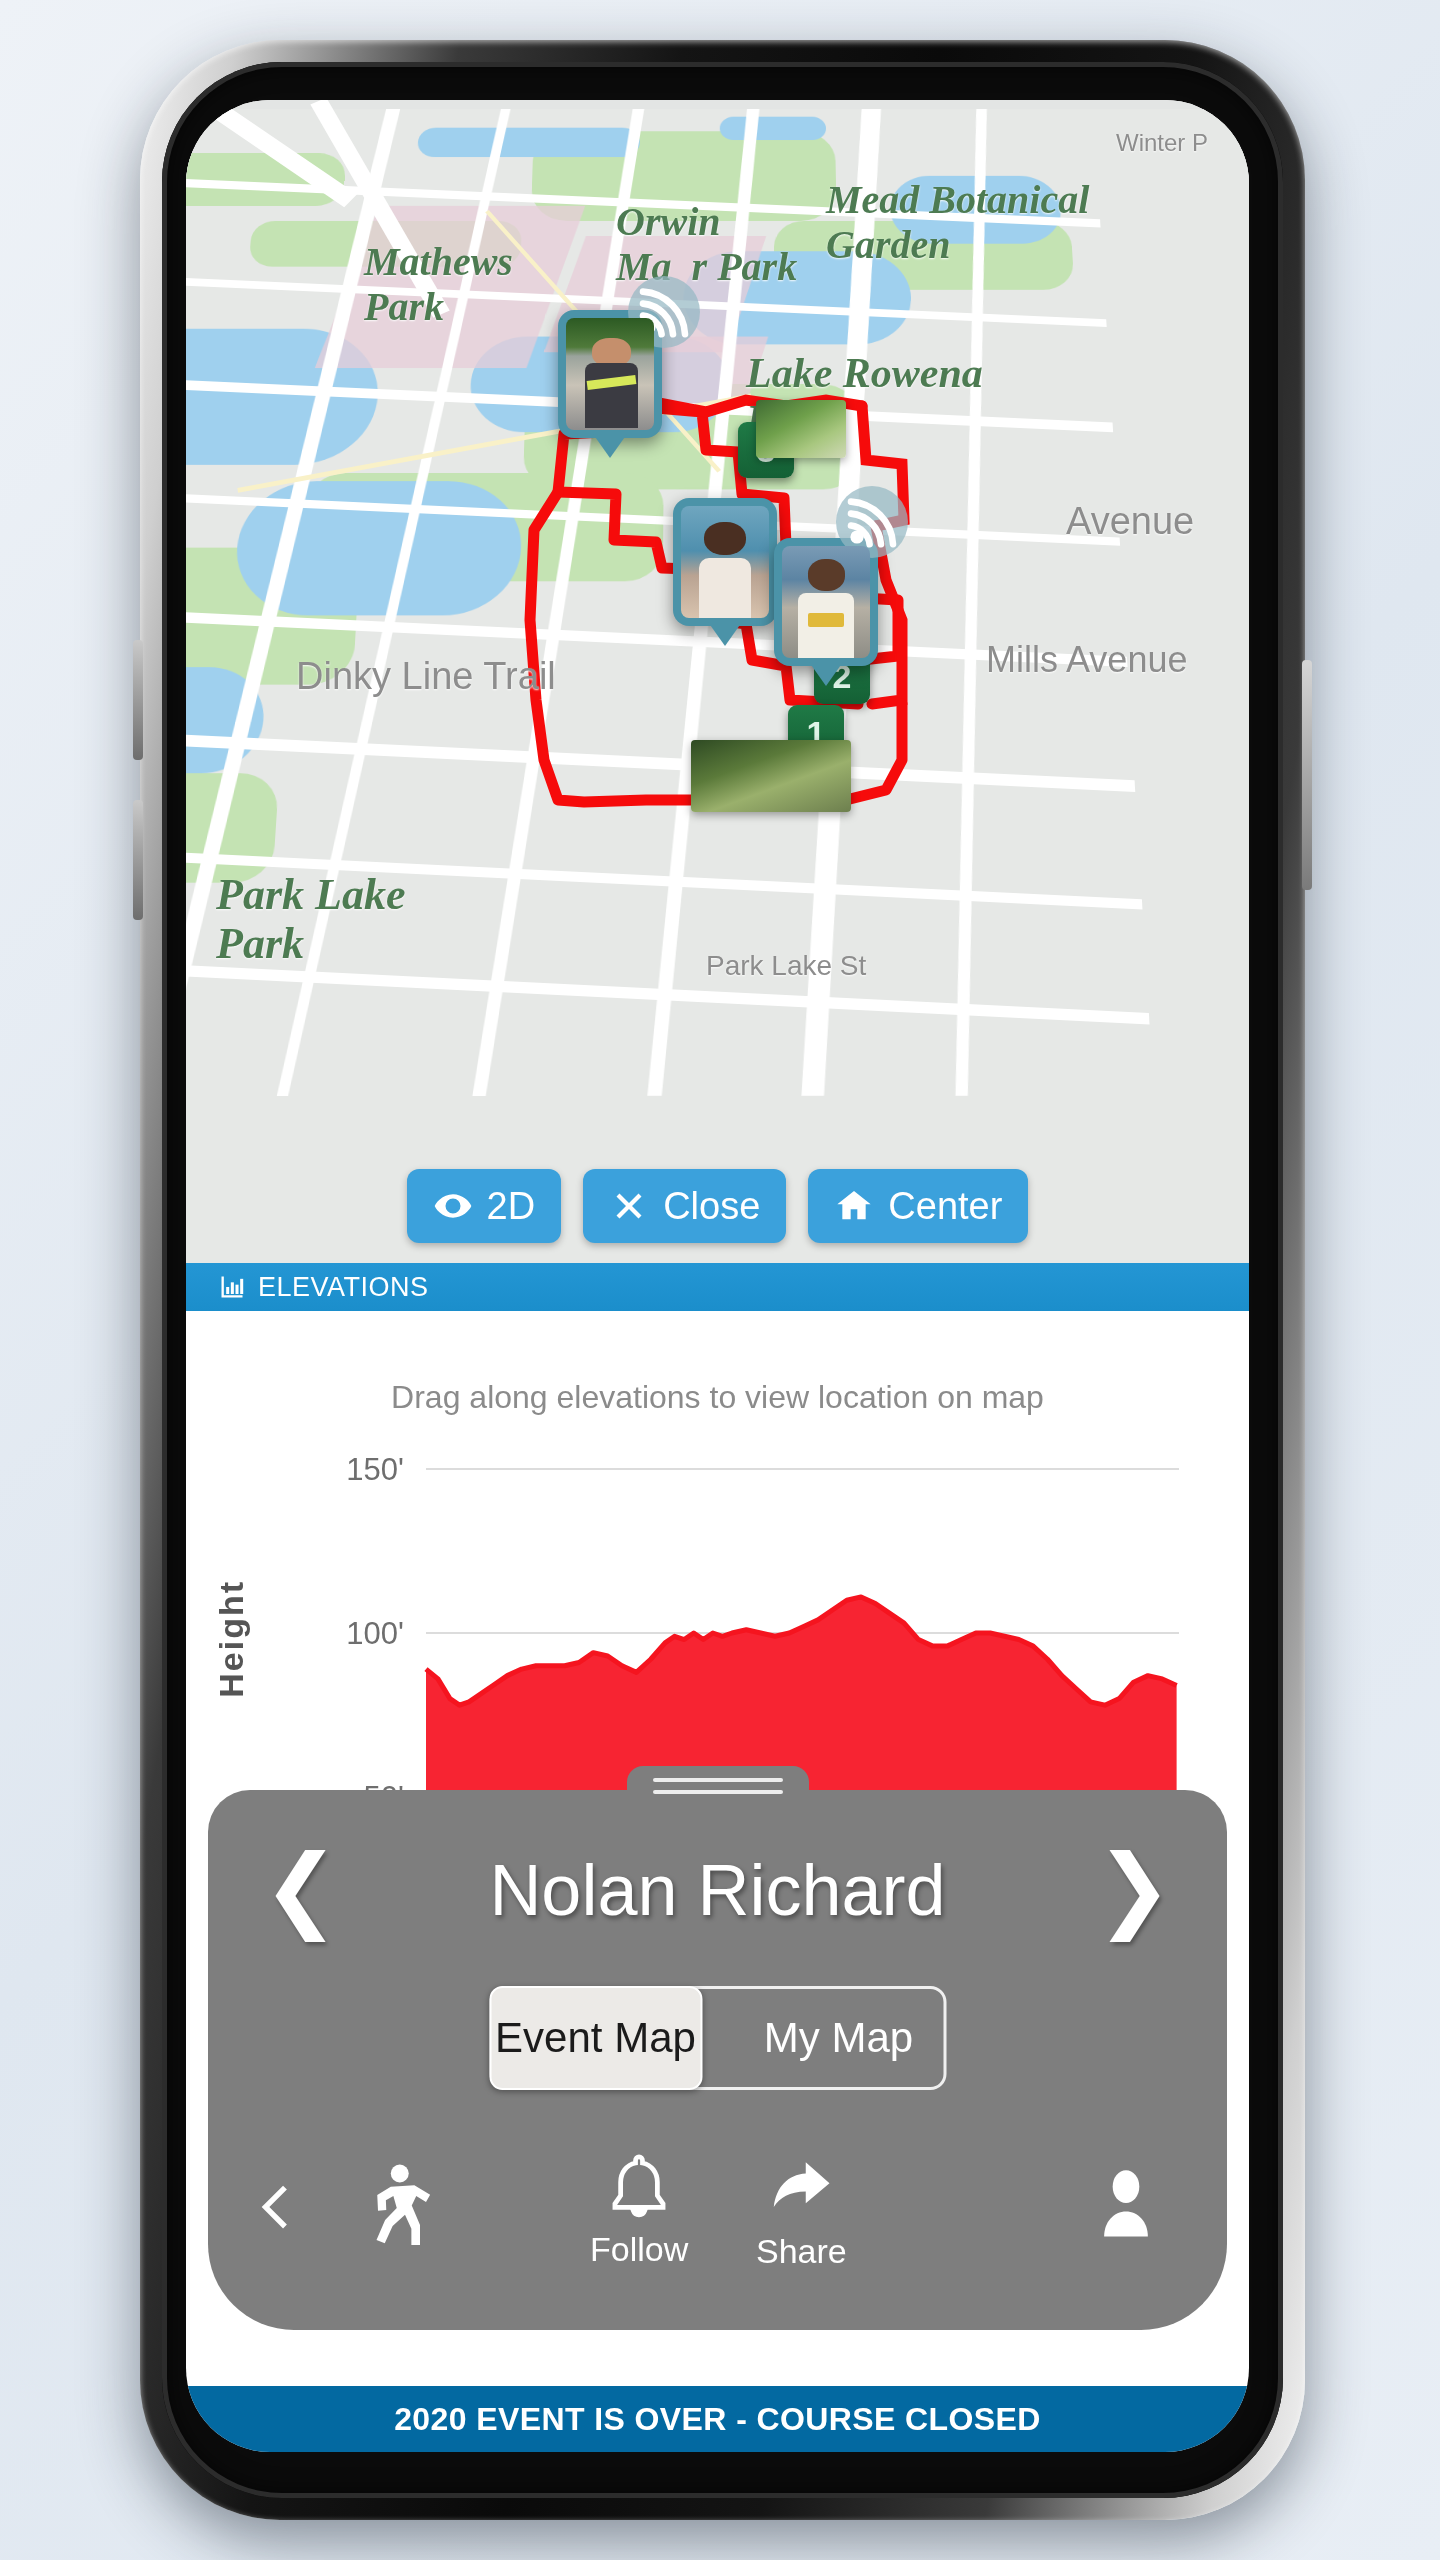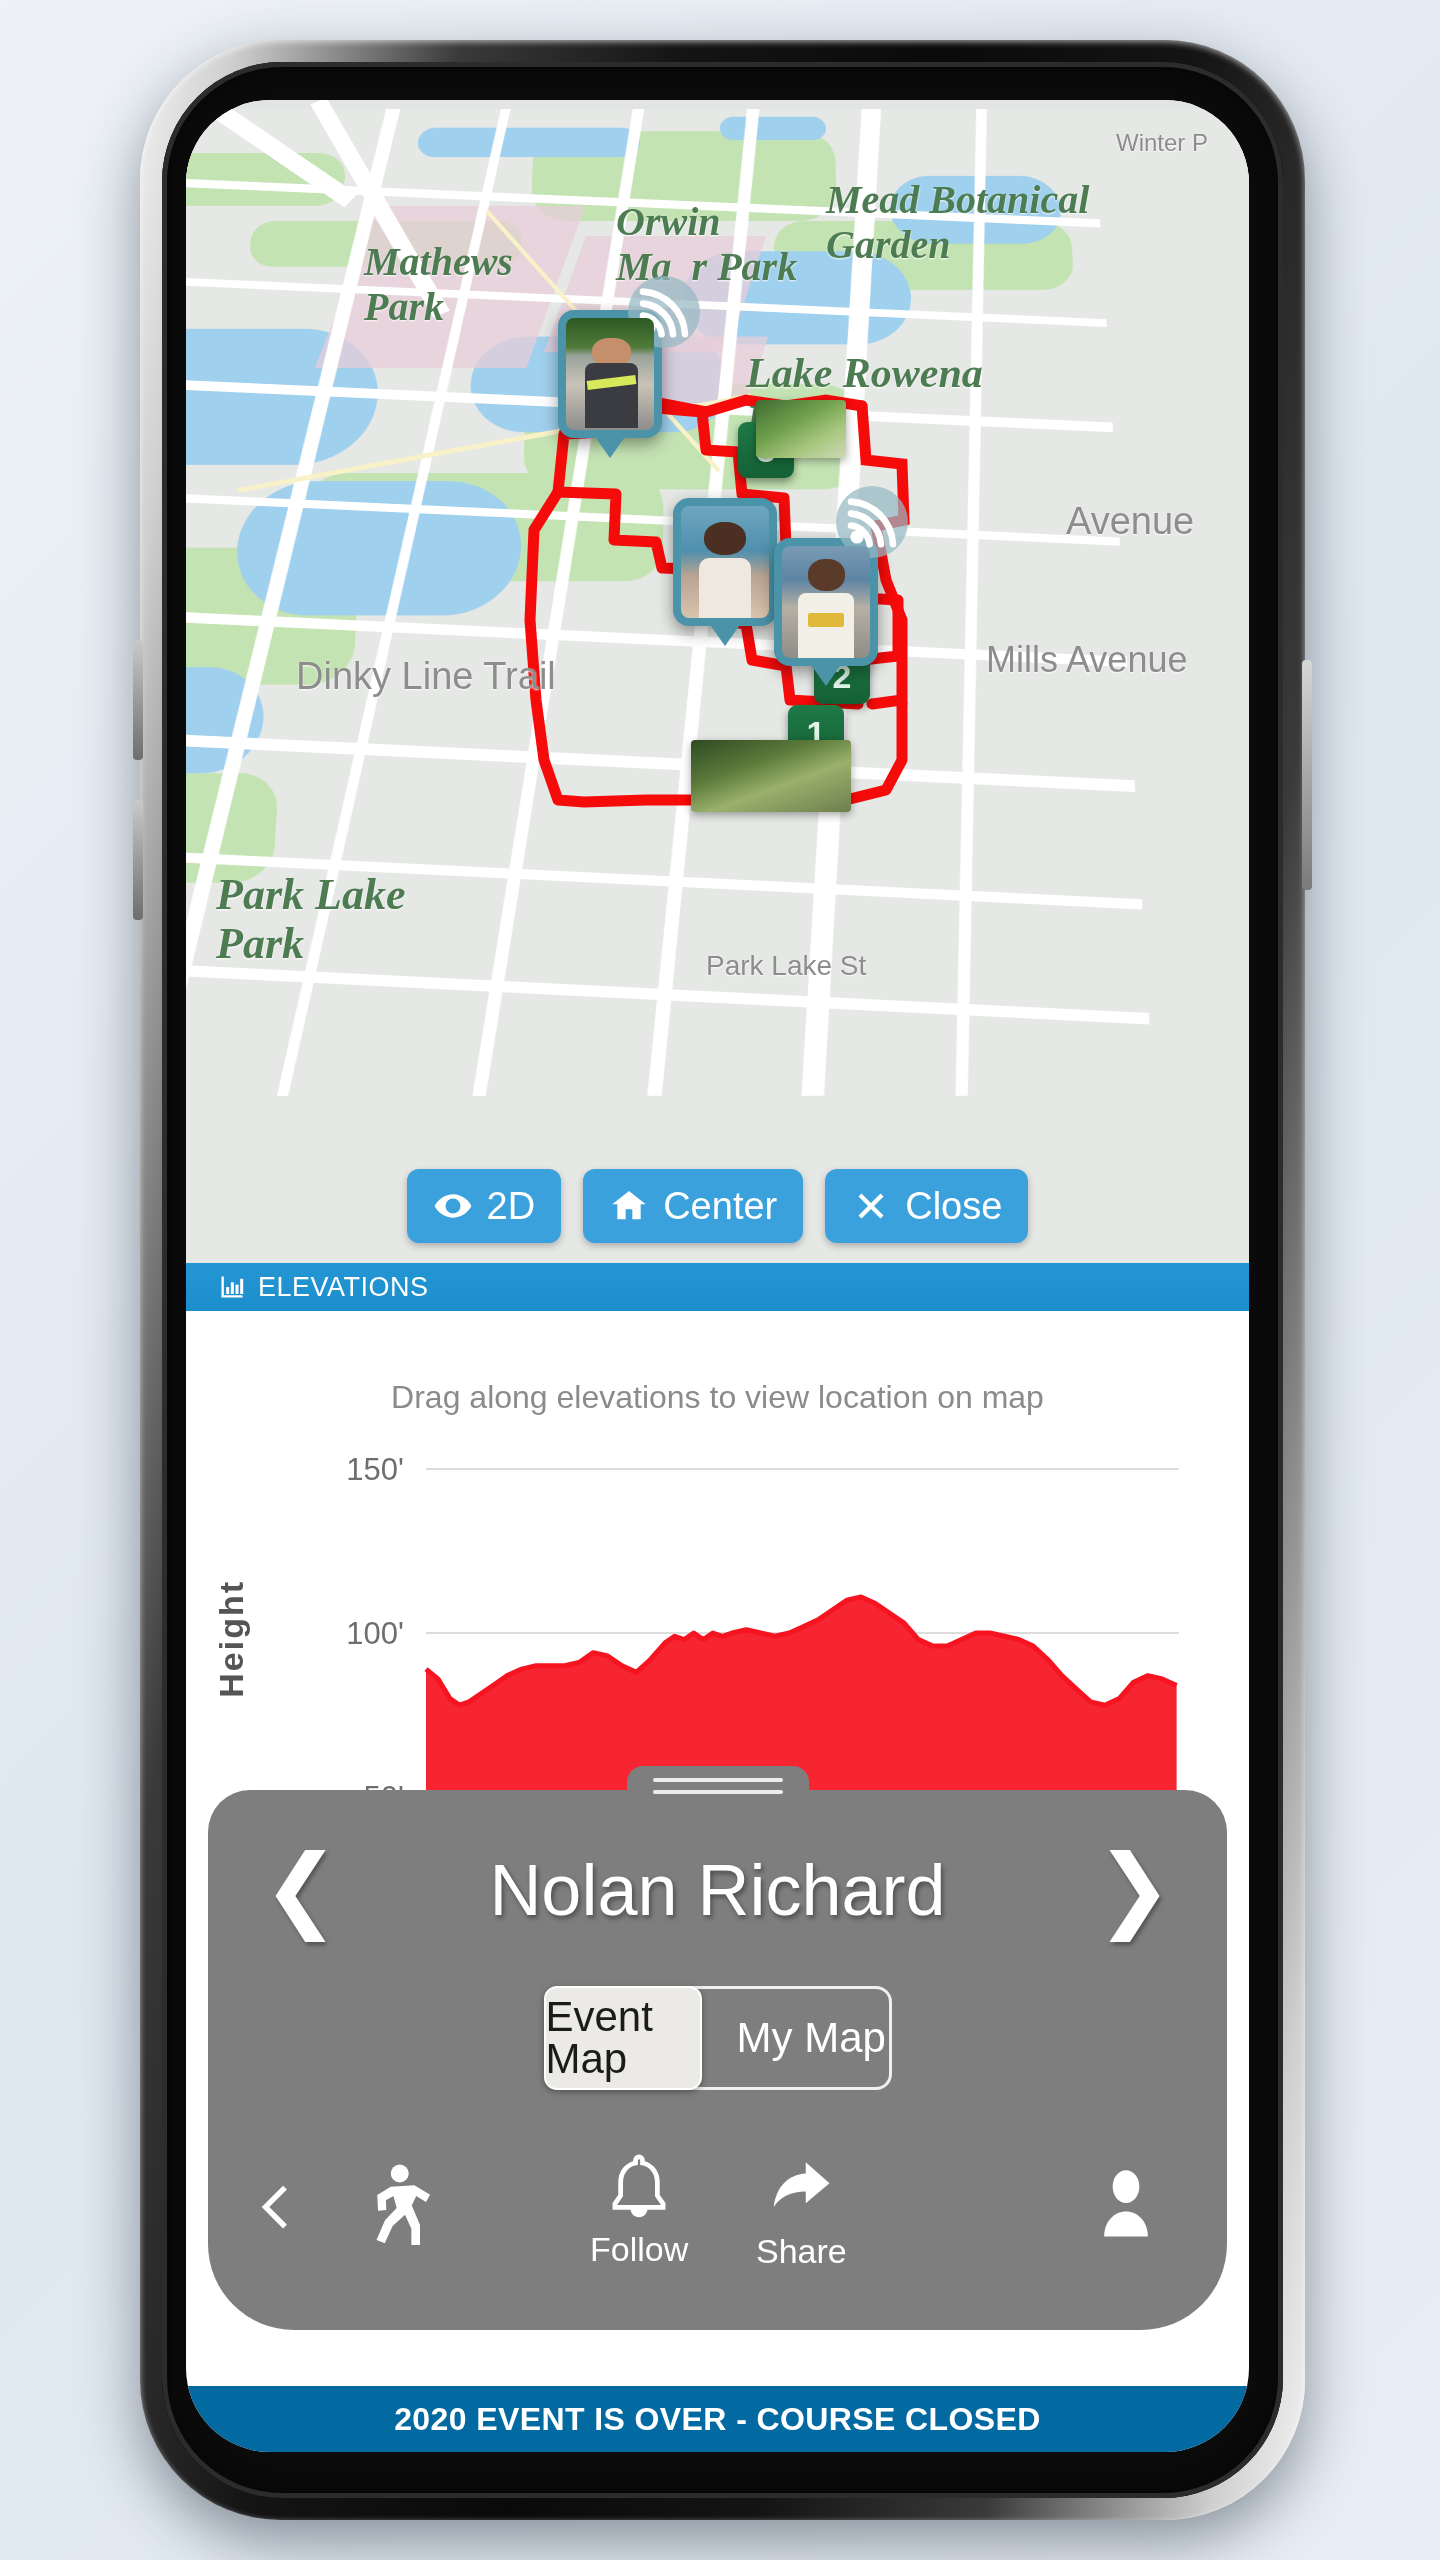--- a/index.html
+++ b/index.html
@@ -108,21 +108,21 @@
 
   .chev { position:absolute; top:50px; width:90px; height:96px; color:#fff;
      font:300 92px/96px "Liberation Sans",sans-serif; text-align:center; cursor:pointer;
      text-shadow:2px 3px 4px rgba(0,0,0,.35); }
   #prevAth { left:48px; } #nextAth { right:48px; }
   #athName { position:absolute; top:52px; left:0; width:100%; text-align:center;
      color:#fff; font:400 72px/96px "Liberation Sans",sans-serif;
      text-shadow:2px 3px 5px rgba(0,0,0,.4); }
 
   #seg { position:absolute; left:50%; transform:translateX(-50%); top:196px;
-     width:348px; height:104px; border:3px solid #f0f0f0; border-radius:16px; display:flex; }
+     width:457px; height:104px; border:3px solid #f0f0f0; border-radius:16px; display:flex; }
   .segBtn { flex:1; display:flex; align-items:center; justify-content:center;
      font:400 42px/1 "Liberation Sans",sans-serif; color:#fff; cursor:pointer; border-radius:13px;margin-left:32px; }
   .segBtn.active { background:#eceae7; color:#1b1b1b; box-shadow:0 2px 6px rgba(0,0,0,.35);
      margin:-3px 0 -3px -3px; border:2px solid #fff; }
 
   #tools { position:absolute; left:0; bottom:34px; width:100%; height:150px; }
   .tool { position:absolute; display:flex; flex-direction:column; align-items:center;
      gap:6px; color:#fff; cursor:pointer; }
   .tool span { font:400 34px/1 "Liberation Sans",sans-serif; }
   .tool svg { fill:#fff; }
@@ -274,29 +274,29 @@
       <div id="mapbtns">
         <button class="mbtn">
           <svg viewBox="0 0 24 24">
             <path d="M12 5C6.5 5 2.2 9.1 1 12c1.2 2.9 5.5 7 11 7s9.8-4.1 11-7c-1.2-2.9-5.5-7-11-7zm0 11.5A4.5 4.5 0 1112 7.5a4.5 4.5 0 010 9z"></path>
             <circle cx="12" cy="12" r="2.4" fill="#3ba1dc"></circle>
           </svg>
           <span>2D</span>
         </button>
         <button class="mbtn">
           <svg viewBox="0 0 24 24">
-            <path d="M12 3L2 11h3v9h5v-6h4v6h5v-9h3z"></path>
-          </svg>
-          <span>Center</span>
+            <path d="M19.5 6.3L17.7 4.5 12 10.2 6.3 4.5 4.5 6.3 10.2 12l-5.7 5.7 1.8 1.8L12 13.8l5.7 5.7 1.8-1.8L13.8 12z"></path>
+          </svg>
+          <span>Close</span>
         </button>
         <button class="mbtn">
           <svg viewBox="0 0 24 24">
-            <path d="M19.5 6.3L17.7 4.5 12 10.2 6.3 4.5 4.5 6.3 10.2 12l-5.7 5.7 1.8 1.8L12 13.8l5.7 5.7 1.8-1.8L13.8 12z"></path>
-          </svg>
-          <span>Close</span>
+            <path d="M12 3L2 11h3v9h5v-6h4v6h5v-9h3z"></path>
+          </svg>
+          <span>Center</span>
         </button>
       </div>
     </div>
 
     <div id="elevHdr">
       <svg viewBox="0 0 24 24">
         <path d="M3 3v18h18v-2H5V3H3z"></path>
         <rect x="7" y="12" width="2.6" height="6"></rect>
         <rect x="11" y="8" width="2.6" height="10"></rect>
         <rect x="15" y="10" width="2.6" height="8"></rect>

